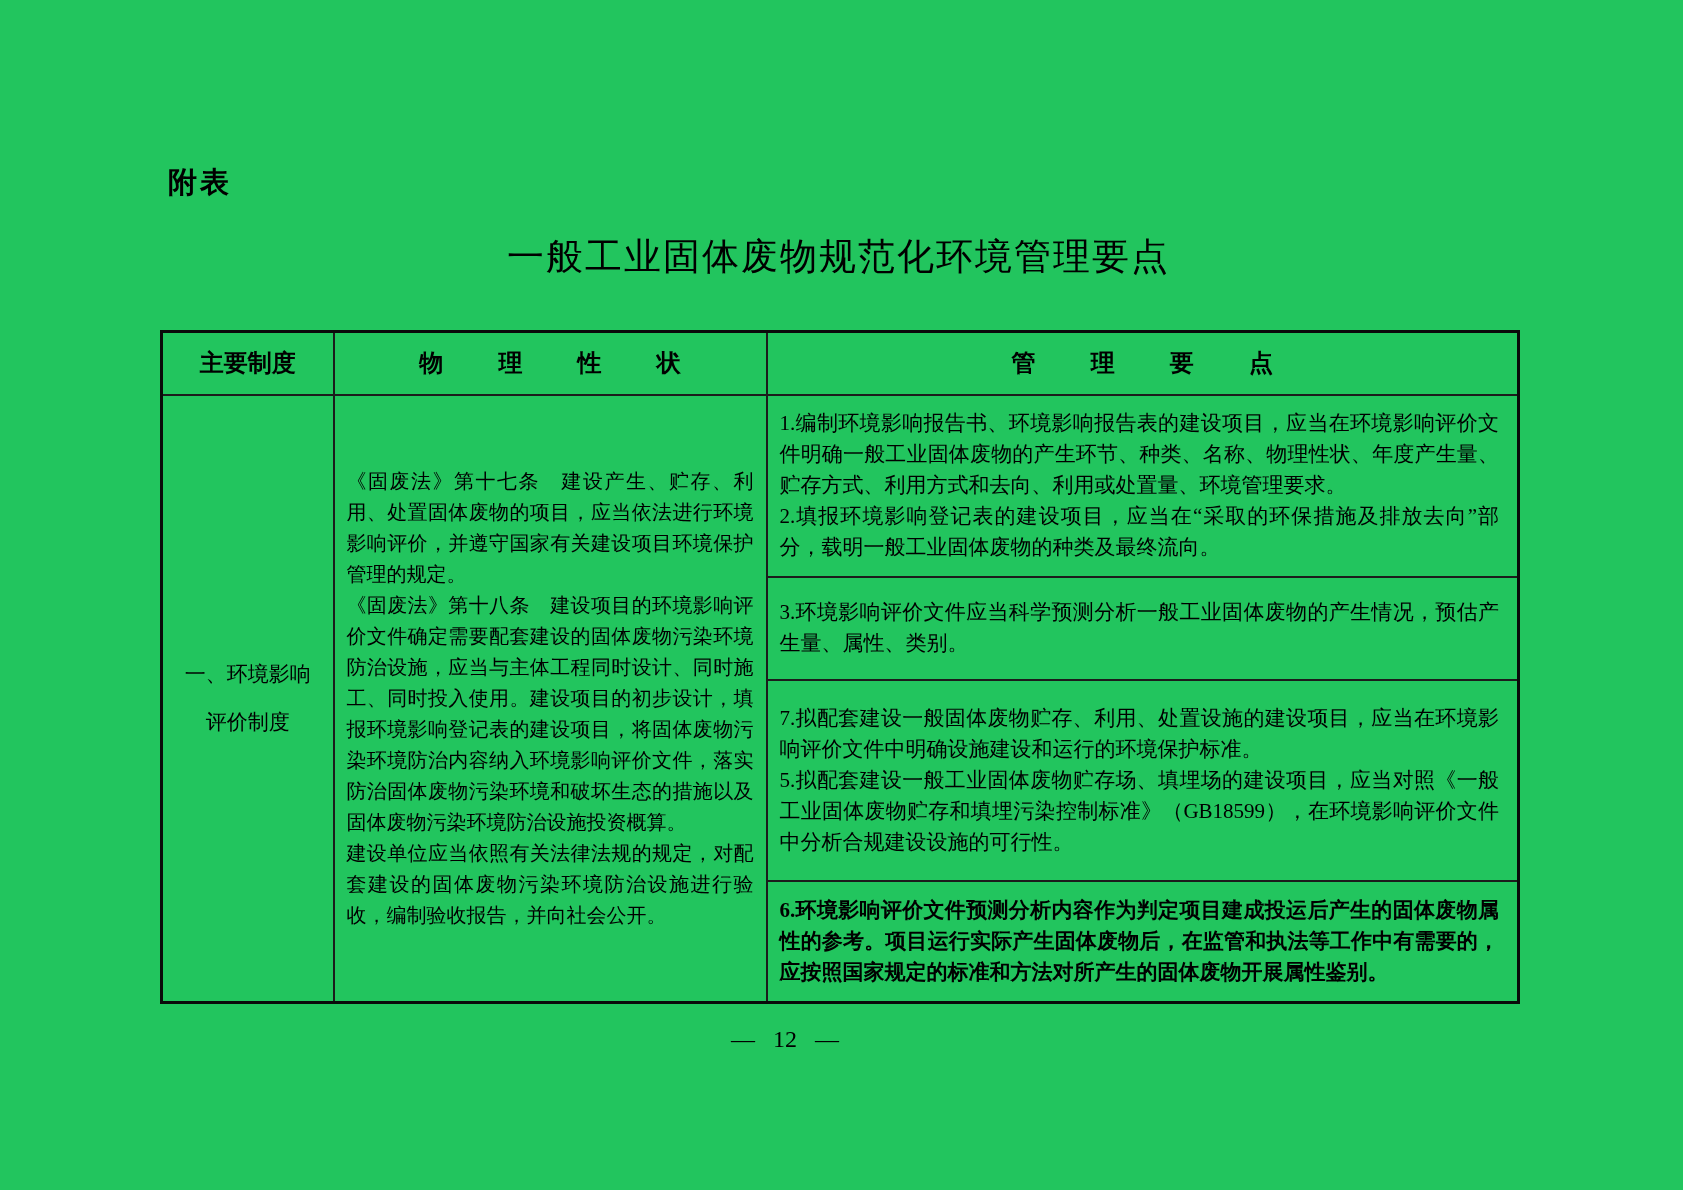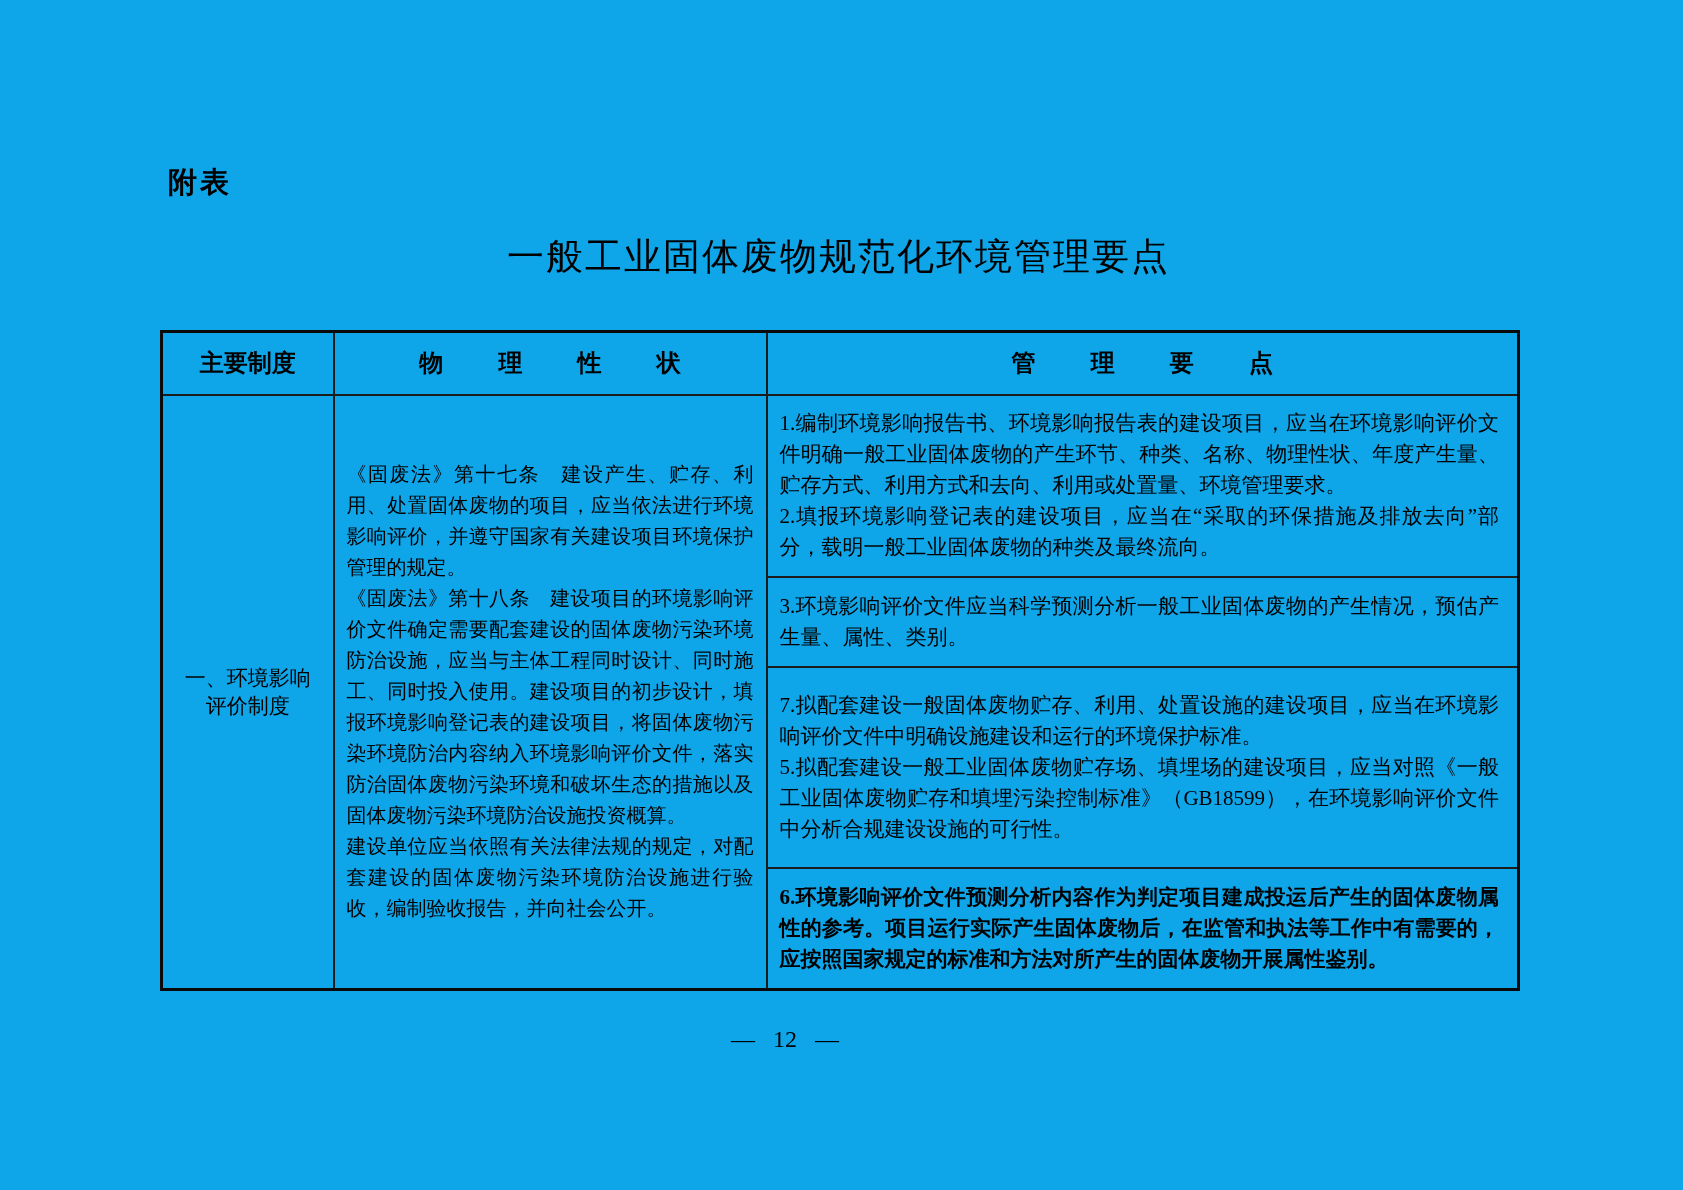--- a/index.html
+++ b/index.html
@@ -1,21 +1,21 @@
 <!DOCTYPE html>
 <html><head>
 <meta charset="utf-8">
 <style>
   * { margin: 0; padding: 0; box-sizing: border-box; }
   html, body { background: #ffffff; }
   .page {
     position: relative;
     width: 1683px;
     height: 1190px;
-    background: #0ea5e9;
+    background: #22c55e;
     color: #000000;
     font-family: "Liberation Serif", "DejaVu Serif", serif;
     overflow: hidden;
   }
   .annotation {
     position: absolute;
     left: 168px;
     top: 163px;
     font-family: "Liberation Sans", "DejaVu Sans", sans-serif;
     font-weight: 600;
@@ -55,36 +55,36 @@
   }
   .spread {
     letter-spacing: 2.3em;
     margin-right: -2.3em;
   }
   .cell-system { font-size: 21px; }
   .system-label {
     width: 136px;
     margin: 0 auto;
     text-align: center;
-    line-height: 28px;
+    line-height: 48px;
   }
   .cell-basis { padding: 6px 12px; }
   .cell-basis p {
     font-size: 20px;
     line-height: 31px;
     text-align: justify;
   }
   .cell-points { padding: 8px 18px 8px 12px; }
   .cell-points p {
     font-size: 21px;
     line-height: 31px;
     text-align: justify;
   }
   tr.row-1 td { height: 182px; }
-  tr.row-2 td { height: 90px; }
+  tr.row-2 td { height: 103px; }
   tr.row-3 td { height: 201px; }
   tr.row-4 td { height: 122px; font-weight: bold; }
   .page-number {
     position: absolute;
     left: 655px;
     top: 1026px;
     width: 260px;
     text-align: center;
     font-size: 24px;
     word-spacing: 12px;

